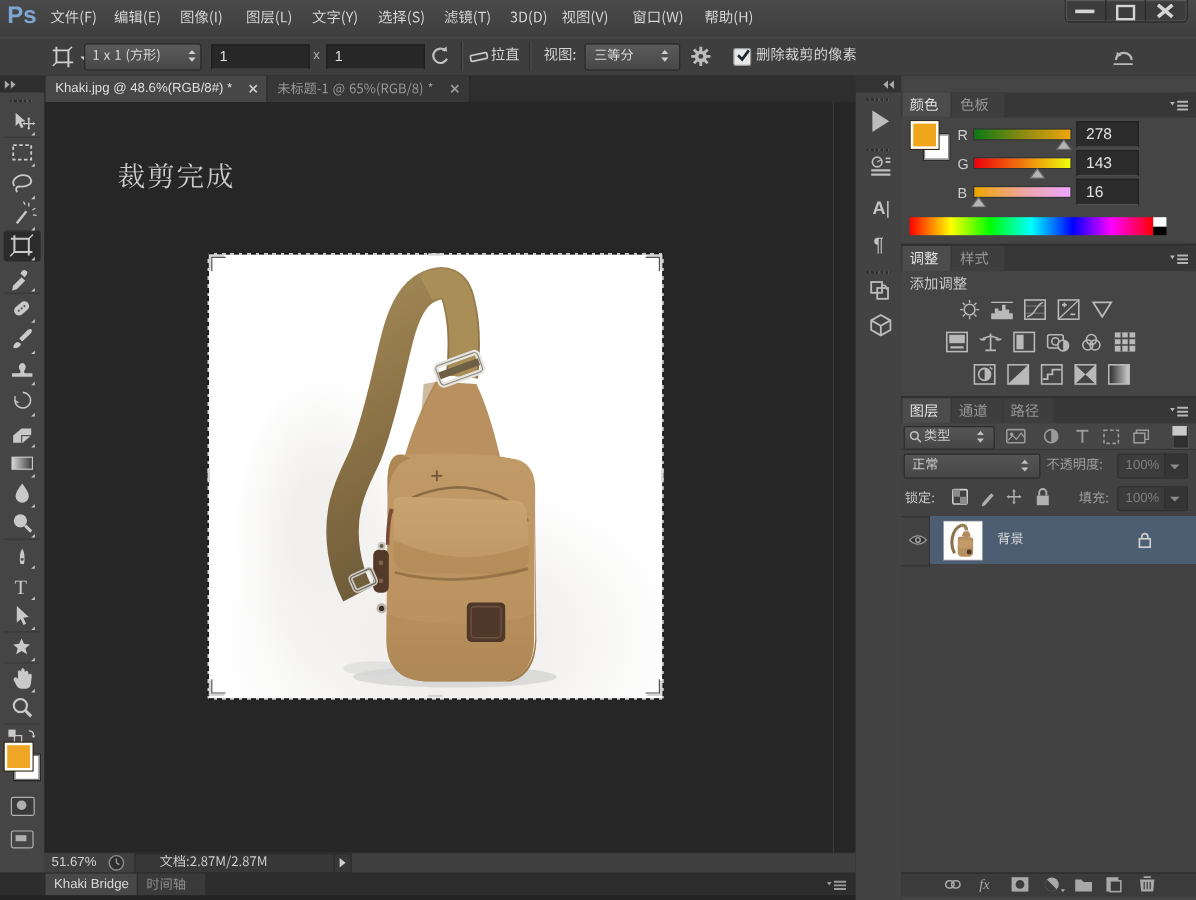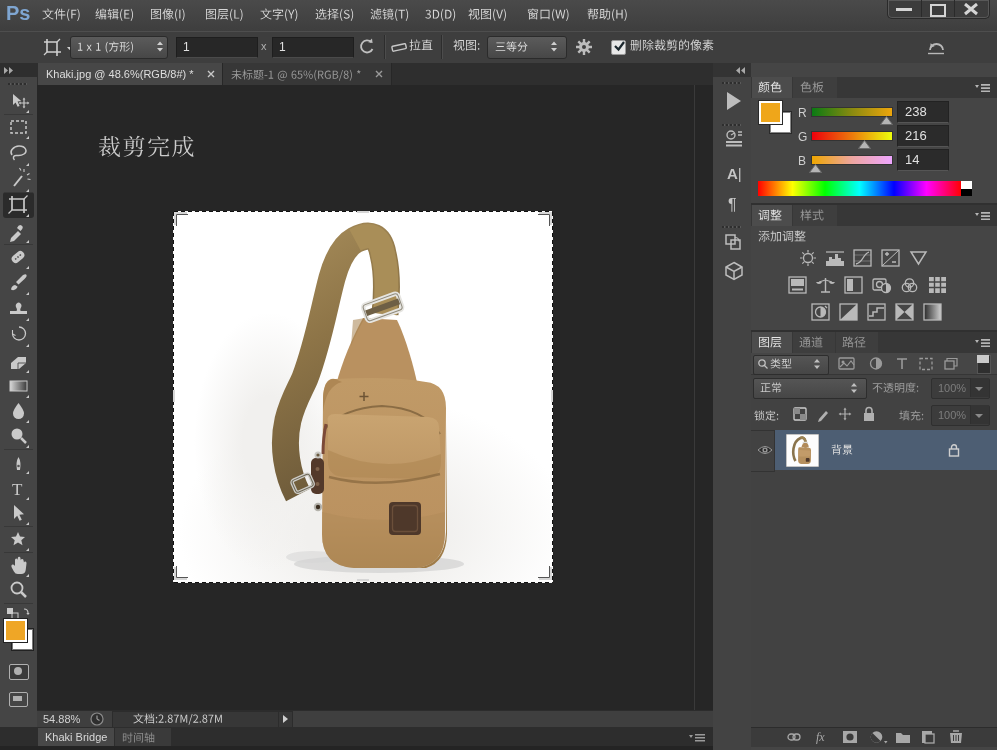--- a/index.html
+++ b/index.html
@@ -383,21 +383,21 @@
         <path d="M14,192 L14,204"></path>
       </g>
 <g stroke="#555" stroke-width="1" fill="none">
         <path d="M16.5,28 L16.5,16.5 L28,16.5"></path>
         <path d="M378,16.5 L389.5,16.5 L389.5,28"></path>
         <path d="M389.5,368 L389.5,379.5 L378,379.5"></path>
         <path d="M28,379.5 L16.5,379.5 L16.5,368"></path>
       </g>
 </svg>
 <div class="abs" style="left:37px;top:710px;width:676px;height:17px;background:#3f3f3f;border-top:1px solid #2c2c2c"></div>
-<div class="tx" style="left:43px;top:713px;font-size:11px;color:#d2d2d2">54.88%</div>
+<div class="tx" style="left:43px;top:713px;font-size:11px;color:#d2d2d2">51.67%</div>
 <svg class="abs" style="left:90px;top:712px" width="14" height="14">
       <circle cx="7" cy="7" r="6" fill="#2e2e2e" stroke="#8a8a8a" stroke-width="1.2"></circle>
       <path d="M7,7 L7,3.5 M7,7 L9.5,8.5" stroke="#9a9a9a" stroke-width="1.2"></path>
     </svg>
 <div class="abs" style="left:112px;top:711px;width:166px;height:15px;background:#373737;border:1px solid #2c2c2c"></div>
 <div class="abs" style="left:133px;top:712px"><svg width="90" height="13" viewBox="0 0 90 13" fill="#d2d2d2">
         <path transform="translate(0.0,9.7) scale(0.011000,-0.011000)" d="M423 823C453 774 485 707 497 666L580 693C566 734 531 799 501 847ZM50 664V590H206C265 438 344 307 447 200C337 108 202 40 36 -7C51 -25 75 -60 83 -78C250 -24 389 48 502 146C615 46 751 -28 915 -73C928 -52 950 -20 967 -4C807 36 671 107 560 201C661 304 738 432 796 590H954V664ZM504 253C410 348 336 462 284 590H711C661 455 592 344 504 253Z"></path>
         <path transform="translate(11.0,9.7) scale(0.011000,-0.011000)" d="M851 776C830 702 788 597 753 534L813 515C848 575 891 673 925 755ZM397 751C430 679 469 582 486 521L551 547C533 608 493 701 458 774ZM193 840V626H47V555H181C151 418 88 260 26 175C38 158 56 128 65 108C113 175 159 287 193 401V-79H264V424C295 374 332 312 347 279L393 337C375 365 291 482 264 516V555H390V626H264V840ZM369 63V-9H842V-71H916V471H694V837H621V471H392V398H842V269H404V201H842V63Z"></path>
         <path transform="translate(22.0,9.7) scale(0.011000,-0.011000)" d="M139 390C175 390 205 418 205 460C205 501 175 530 139 530C102 530 73 501 73 460C73 418 102 390 139 390ZM139 -13C175 -13 205 15 205 56C205 98 175 126 139 126C102 126 73 98 73 56C73 15 102 -13 139 -13Z"></path>
         <path transform="translate(25.1,9.7) scale(0.011000,-0.011000)" d="M44 0H505V79H302C265 79 220 75 182 72C354 235 470 384 470 531C470 661 387 746 256 746C163 746 99 704 40 639L93 587C134 636 185 672 245 672C336 672 380 611 380 527C380 401 274 255 44 54Z"></path>
@@ -480,35 +480,35 @@
     </svg>
 <div class="abs" style="left:751px;top:98px;width:246px;height:105px;background:#454545"></div>
 <div class="abs" style="left:770px;top:112px;width:19px;height:19px;background:#fff;border:1px solid #888;box-shadow:0 0 0 1px #2a2a2a"></div>
 <div class="abs" style="left:759px;top:101px;width:19px;height:19px;background:#efa61a;border:2px solid #fdfdfd;box-shadow:0 0 0 1px #2a2a2a"></div>
 <div class="tx" style="left:798px;top:106px;font-size:12px;color:#cfcfcf">R</div>
     <div class="abs" style="left:812px;top:108px;width:80px;height:8px;background:linear-gradient(90deg,#0a7a14,#8a8a10,#eea60c);box-shadow:0 0 0 1px #333"></div>
     <svg class="abs" style="left:880px;top:116px" width="13" height="9">
       <path d="M6.5,0.5 L12.5,8.5 L0.5,8.5 Z" fill="#b5b5b5" stroke="#6a6a6a" stroke-width="1"></path>
     </svg>
     <div class="abs" style="left:897px;top:101px;width:50px;height:20px;background:#2b2b2b;border:1px solid #222;border-bottom-color:#555"></div>
-    <div class="tx" style="left:905px;top:104px;font-size:13px;color:#e0e0e0">238</div>
+    <div class="tx" style="left:905px;top:104px;font-size:13px;color:#e0e0e0">278</div>
 <div class="tx" style="left:798px;top:130px;font-size:12px;color:#cfcfcf">G</div>
     <div class="abs" style="left:812px;top:132px;width:80px;height:8px;background:linear-gradient(90deg,#ee000c,#ee7a0c,#eeff0c);box-shadow:0 0 0 1px #333"></div>
     <svg class="abs" style="left:858px;top:140px" width="13" height="9">
       <path d="M6.5,0.5 L12.5,8.5 L0.5,8.5 Z" fill="#b5b5b5" stroke="#6a6a6a" stroke-width="1"></path>
     </svg>
     <div class="abs" style="left:897px;top:125px;width:50px;height:20px;background:#2b2b2b;border:1px solid #222;border-bottom-color:#555"></div>
-    <div class="tx" style="left:905px;top:128px;font-size:13px;color:#e0e0e0">216</div>
+    <div class="tx" style="left:905px;top:128px;font-size:13px;color:#e0e0e0">143</div>
 <div class="tx" style="left:798px;top:154px;font-size:12px;color:#cfcfcf">B</div>
     <div class="abs" style="left:812px;top:156px;width:80px;height:8px;background:linear-gradient(90deg,#eea600,#eea6a0,#eea6ff);box-shadow:0 0 0 1px #333"></div>
     <svg class="abs" style="left:809px;top:164px" width="13" height="9">
       <path d="M6.5,0.5 L12.5,8.5 L0.5,8.5 Z" fill="#b5b5b5" stroke="#6a6a6a" stroke-width="1"></path>
     </svg>
     <div class="abs" style="left:897px;top:149px;width:50px;height:20px;background:#2b2b2b;border:1px solid #222;border-bottom-color:#555"></div>
-    <div class="tx" style="left:905px;top:152px;font-size:13px;color:#e0e0e0">14</div>
+    <div class="tx" style="left:905px;top:152px;font-size:13px;color:#e0e0e0">16</div>
 <div class="abs" style="left:758px;top:181px;width:203px;height:15px;background:linear-gradient(90deg,#ff0000,#ffff00 17%,#00ff00 33%,#00ffff 50%,#0000ff 67%,#ff00ff 83%,#ff0000)"></div>
 <div class="abs" style="left:961px;top:181px;width:11px;height:8px;background:#fff"></div>
 <div class="abs" style="left:961px;top:189px;width:11px;height:7px;background:#000"></div>
 <div class="abs" style="left:751px;top:203px;width:246px;height:2px;background:#303030"></div>
 <div class="abs" style="left:751px;top:205px;width:246px;height:21px;background:#373737"></div>
 <div class="abs" style="left:752px;top:205px;width:40px;height:21px;background:#4c4c4c"></div>
 <div class="abs" style="left:758px;top:209px"><svg width="24" height="14" viewBox="0 0 24 14" fill="#e6e6e6">
         <path transform="translate(0.0,10.6) scale(0.012000,-0.012000)" d="M105 772C159 726 226 659 256 615L309 668C277 710 209 774 154 818ZM43 526V454H184V107C184 54 148 15 128 -1C142 -12 166 -37 175 -52C188 -35 212 -15 345 91C331 44 311 0 283 -39C298 -47 327 -68 338 -79C436 57 450 268 450 422V728H856V11C856 -4 851 -9 836 -9C822 -10 775 -10 723 -8C733 -27 744 -58 747 -77C818 -77 861 -76 888 -65C915 -52 924 -30 924 10V795H383V422C383 327 380 216 352 113C344 128 335 149 330 164L257 108V526ZM620 698V614H512V556H620V454H490V397H818V454H681V556H793V614H681V698ZM512 315V35H570V81H781V315ZM570 259H723V138H570Z"></path>
         <path transform="translate(12.0,10.6) scale(0.012000,-0.012000)" d="M212 178V11H47V-53H955V11H536V94H824V152H536V230H890V294H114V230H462V11H284V178ZM86 669V495H233C186 441 108 388 39 362C54 351 73 329 83 313C142 340 207 390 256 443V321H322V451C369 426 425 389 455 363L488 407C458 434 399 470 351 492L322 457V495H487V669H322V720H513V777H322V840H256V777H57V720H256V669ZM148 619H256V545H148ZM322 619H423V545H322ZM642 665H815C798 606 771 556 735 514C693 561 662 614 642 665ZM639 840C611 739 561 645 495 585C510 573 535 547 546 534C567 554 586 578 605 605C626 559 654 512 691 469C639 424 573 390 496 365C510 352 532 324 540 310C616 339 682 375 736 422C785 375 846 335 919 307C928 325 948 353 962 366C890 389 830 425 781 467C828 521 864 586 887 665H952V728H672C686 759 697 792 707 825Z"></path>
       </svg></div>

